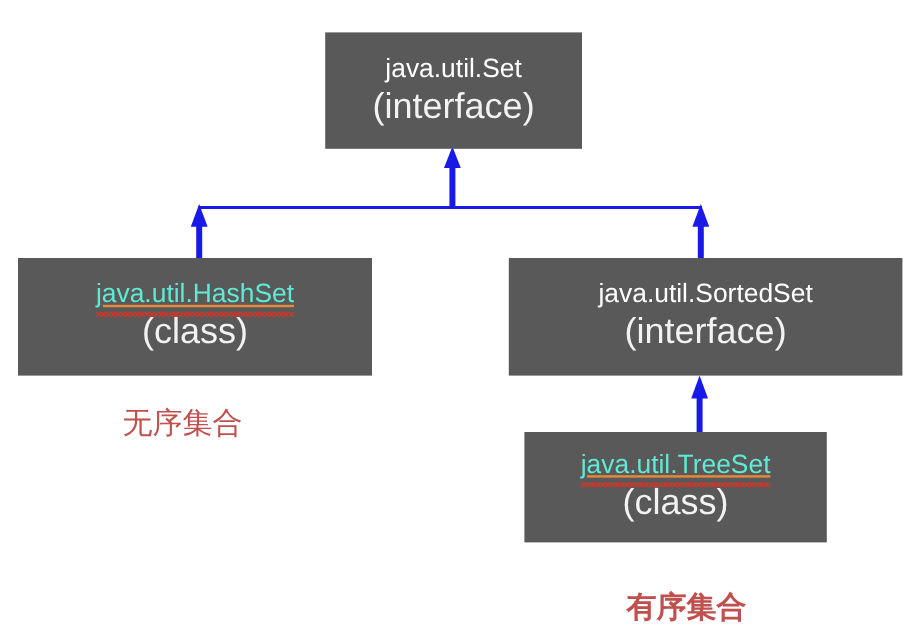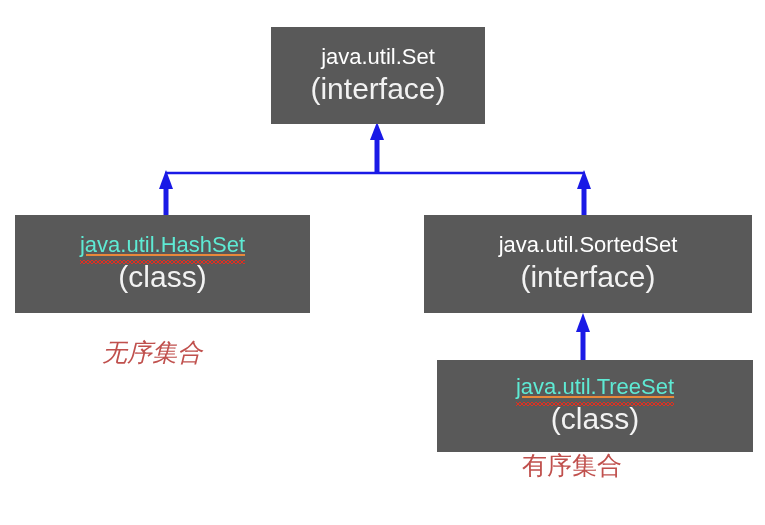--- a/index.html
+++ b/index.html
@@ -71,33 +71,33 @@
   .node-kind {
     color: #f2f2f2;
     font-size: 30px;
     white-space: nowrap;
   }
 
   
   #box-set        { left: 271px; top: 27px;  width: 214px; height: 97px; }
   #box-hashset    { left: 15px;  top: 215px; width: 295px; height: 98px; }
   #box-sortedset  { left: 424px; top: 215px; width: 328px; height: 98px; }
-  #box-treeset    { left: 437px; top: 360px; width: 316px; height: 92px; }
+  #box-treeset    { left: 437px; top: 360px; width: 252px; height: 92px; }
 
   
   .annotation {
     position: absolute;
     z-index: 3;
     color: #c0504d;
     font-size: 25px;
     white-space: nowrap;
     font-family: "DejaVu Sans", "Liberation Sans", sans-serif;
   }
-  #note-unordered { left: 102px; top: 336px; font-style: italic; }
-  #note-ordered   { left: 522px; top: 449px; }
+  #note-unordered { left: 102px; top: 336px; }
+  #note-ordered   { left: 522px; top: 489px; font-weight: bold; }
 </style>
 </head>
 <body>
 
 <div id="diagram">
 
   <svg id="connectors" viewBox="0 0 765 525" width="765" height="525">
 
     <g>
       <line x1="377" y1="173" x2="377" y2="135" stroke="#1a1ae6" stroke-width="5"></line>

